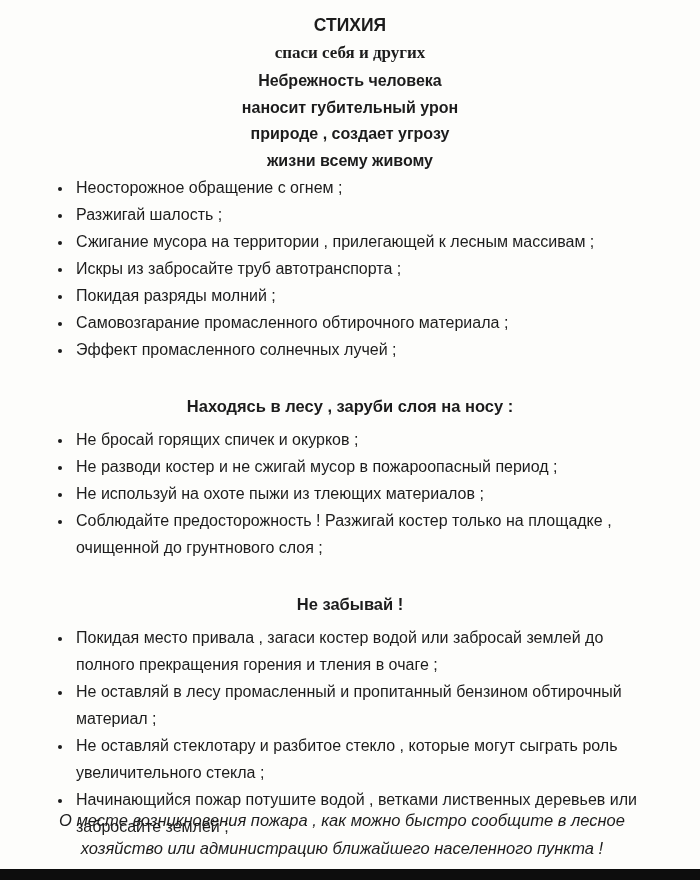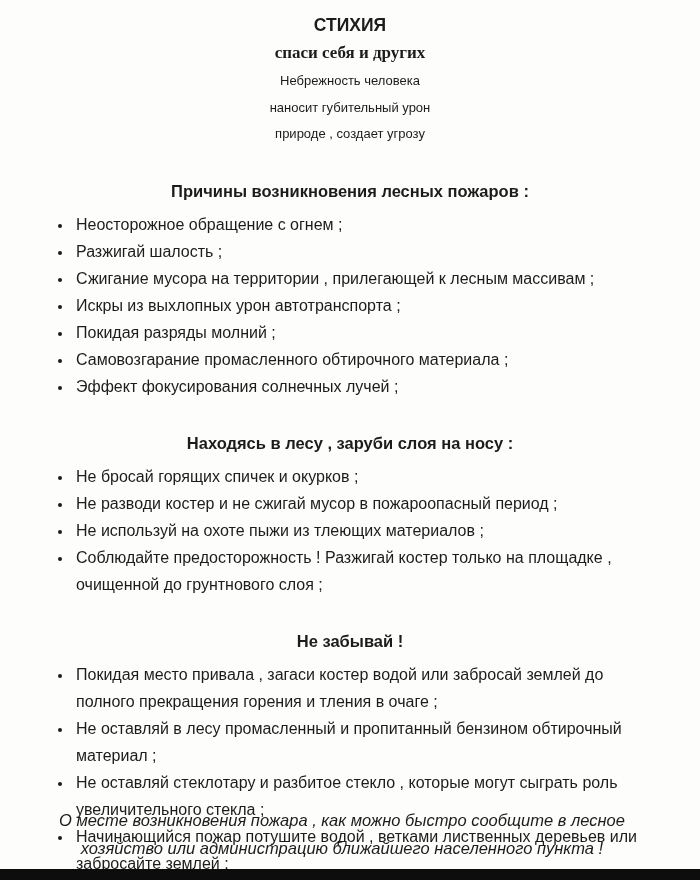--- a/index.html
+++ b/index.html
@@ -32,24 +32,25 @@
     line-height: 26px;
   }
   .doc-subtitle {
     font-size: 17px;
     font-weight: bold;
     margin: 0;
     line-height: 26px;
     font-family: Liberation Serif, serif;
   }
   .intro {
-    font-size: 13px;
+    font-size: 16px;
     line-height: 26.5px;
     text-align: center;
     margin-top: 2px;
+    font-weight: bold;
   }
   .section {
     margin-top: 0;
   }
   .section-heading {
     font-size: 16.5px;
     font-weight: bold;
     text-align: center;
     margin: 31px 0 8px 0;
     line-height: 24px;
@@ -89,34 +90,34 @@
 <body style="background: rgb(253, 253, 251); color: rgb(28, 28, 28);">
 
 <div class="page">
   <header class="doc-header">
     <h1 class="doc-title">СТИХИЯ</h1>
     <h2 class="doc-subtitle">спаси себя и других</h2>
     <div class="intro" id="intro">
         <div>Небрежность человека</div>
         <div>наносит губительный урон</div>
         <div>природе , создает угрозу</div>
+        <div>жизни всему живому</div>
       </div>
   </header>
 
   <main id="sections">
       <section class="section">
-        <h3 class="section-heading">Причины возникновения лесных пожаров :</h3>
         <ul class="bullets">
           <li>Неосторожное обращение с огнем ;</li>
           <li>Разжигай шалость ;</li>
           <li>Сжигание мусора на территории , прилегающей к лесным массивам ;</li>
-          <li>Искры из выхлопных урон автотранспорта ;</li>
+          <li>Искры из забросайте труб автотранспорта ;</li>
           <li>Покидая разряды молний ;</li>
           <li>Самовозгарание промасленного обтирочного материала ;</li>
-          <li>Эффект фокусирования солнечных лучей ;</li>
+          <li>Эффект промасленного солнечных лучей ;</li>
         </ul>
       </section>
       <section class="section">
         <h3 class="section-heading">Находясь в лесу , заруби слоя на носу :</h3>
         <ul class="bullets">
           <li>Не бросай горящих спичек и окурков ;</li>
           <li>Не разводи костер и не сжигай мусор в пожароопасный период ;</li>
           <li>Не используй на охоте пыжи из тлеющих материалов ;</li>
           <li>Соблюдайте предосторожность ! Разжигай костер только на площадке , очищенной до грунтнового слоя ;</li>
         </ul>

